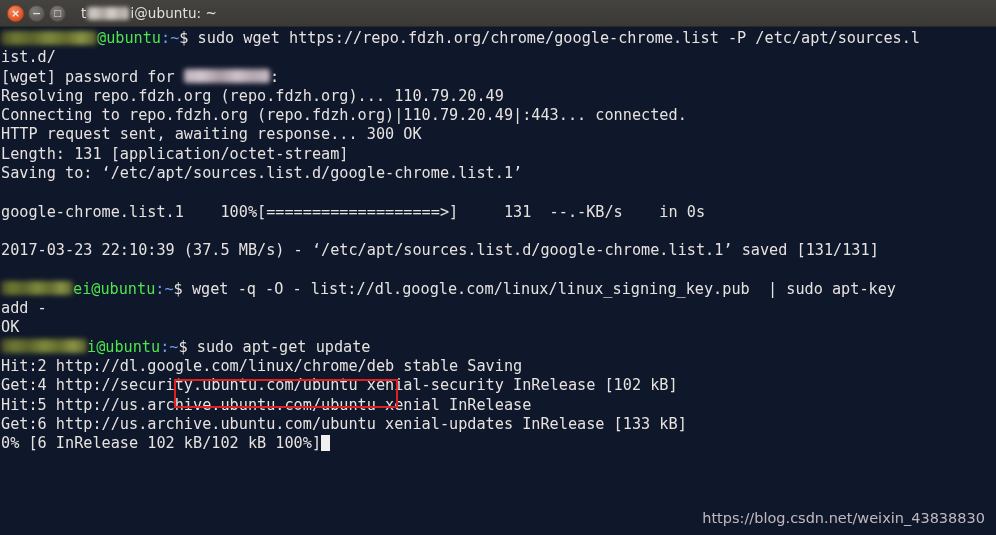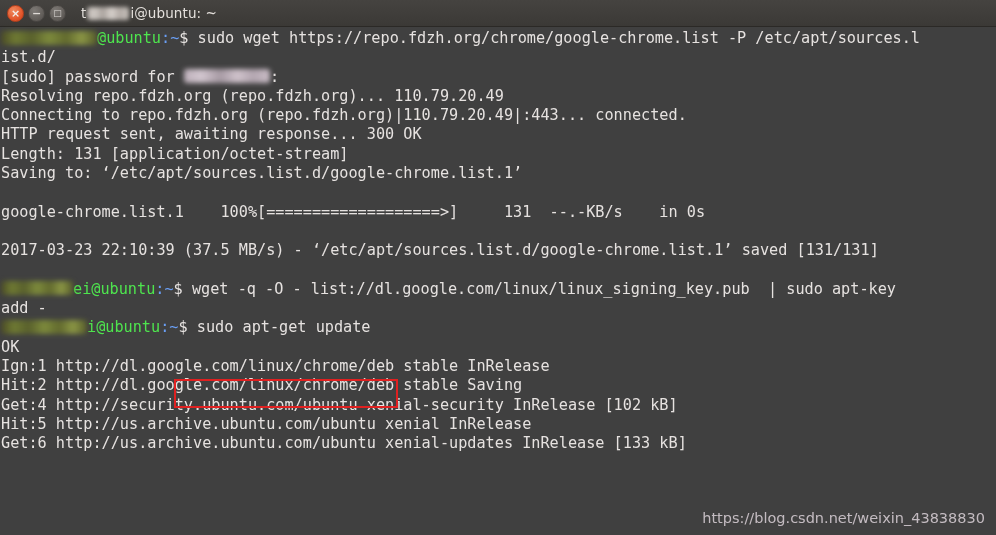--- a/index.html
+++ b/index.html
@@ -78,21 +78,21 @@
     height: 13px;
     background: linear-gradient(90deg,#b9b3ae 0%,#cfc9c4 18%,#a9a29d 38%,#d7d1cc 58%,#b2aba6 78%,#c6c0bb 100%);
     margin: 0 1px;
   }
   
   #terminal {
     position: relative;
     padding: 2px 0 0 0;
     height: 508px;
     box-sizing: border-box;
-    background: #404040;
+    background: #0f172a;
   }
   .line {
     height: 19.3px;
     line-height: 19.3px;
     font-size: 15.2px;
     color: #e6e2e0;
     white-space: pre;
     padding-left: 1px;
     letter-spacing: 0px;
   }
@@ -165,38 +165,38 @@
     </div>
     <div id="title-text">
       <span>t</span><span class="blur title-blur"></span><span>i@ubuntu: ~</span>
     </div>
   </div>
 
   <div id="terminal">
     <div id="lines">
         <div class="line"><span class="blur user-blur u1"></span><span class="green">@ubuntu</span><span class="blue">:~</span><span class="white">$</span><span class="white"> sudo wget https://repo.fdzh.org/chrome/google-chrome.list -P /etc/apt/sources.l</span></div>
         <div class="line">ist.d/</div>
-        <div class="line"><span>[sudo] password for </span><span class="blur pw-blur"></span><span>:</span></div>
+        <div class="line"><span>[wget] password for </span><span class="blur pw-blur"></span><span>:</span></div>
         <div class="line">Resolving repo.fdzh.org (repo.fdzh.org)... 110.79.20.49</div>
         <div class="line">Connecting to repo.fdzh.org (repo.fdzh.org)|110.79.20.49|:443... connected.</div>
         <div class="line">HTTP request sent, awaiting response... 300 OK</div>
         <div class="line">Length: 131 [application/octet-stream]</div>
         <div class="line">Saving to: ‘/etc/apt/sources.list.d/google-chrome.list.1’</div>
         <div class="line"></div>
         <div class="line">google-chrome.list.1    100%[===================&gt;]     131  --.-KB/s    in 0s</div>
         <div class="line"></div>
         <div class="line">2017-03-23 22:10:39 (37.5 MB/s) - ‘/etc/apt/sources.list.d/google-chrome.list.1’ saved [131/131]</div>
         <div class="line"></div>
         <div class="line"><span class="blur user-blur u2"></span><span class="green">ei</span><span class="green">@ubuntu</span><span class="blue">:~</span><span class="white">$</span><span class="white"> wget -q -O - list://dl.google.com/linux/linux_signing_key.pub  | sudo apt-key</span></div>
         <div class="line">add -</div>
+        <div class="line">OK</div>
         <div class="line"><span class="blur user-blur u3"></span><span class="green">i</span><span class="green">@ubuntu</span><span class="blue">:~</span><span class="white">$</span><span class="white"> sudo apt-get update</span></div>
-        <div class="line">OK</div>
-        <div class="line">Ign:1 http://dl.google.com/linux/chrome/deb stable InRelease</div>
         <div class="line">Hit:2 http://dl.google.com/linux/chrome/deb stable Saving</div>
         <div class="line">Get:4 http://security.ubuntu.com/ubuntu xenial-security InRelease [102 kB]</div>
         <div class="line">Hit:5 http://us.archive.ubuntu.com/ubuntu xenial InRelease</div>
         <div class="line">Get:6 http://us.archive.ubuntu.com/ubuntu xenial-updates InRelease [133 kB]</div>
+        <div class="line"><span>0% [6 InRelease 102 kB/102 kB 100%]</span><span class="cursor"></span></div>
       </div>
     <div id="redbox"></div>
     <div id="watermark">https://blog.csdn.net/weixin_43838830</div>
   </div>
 
 </div>
 
 </body></html>

